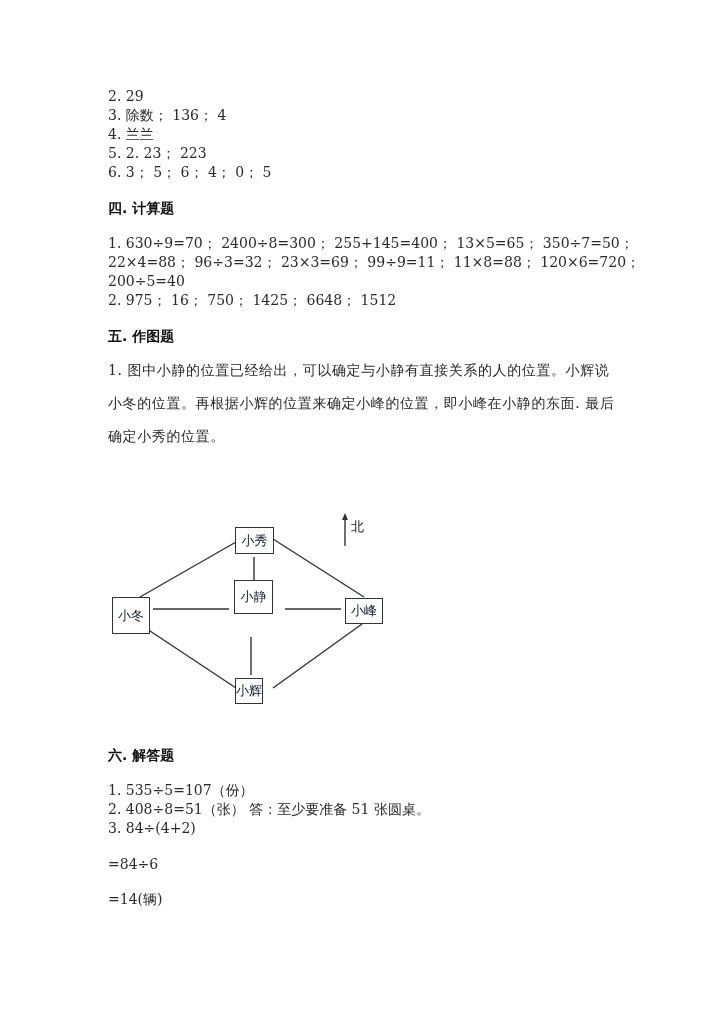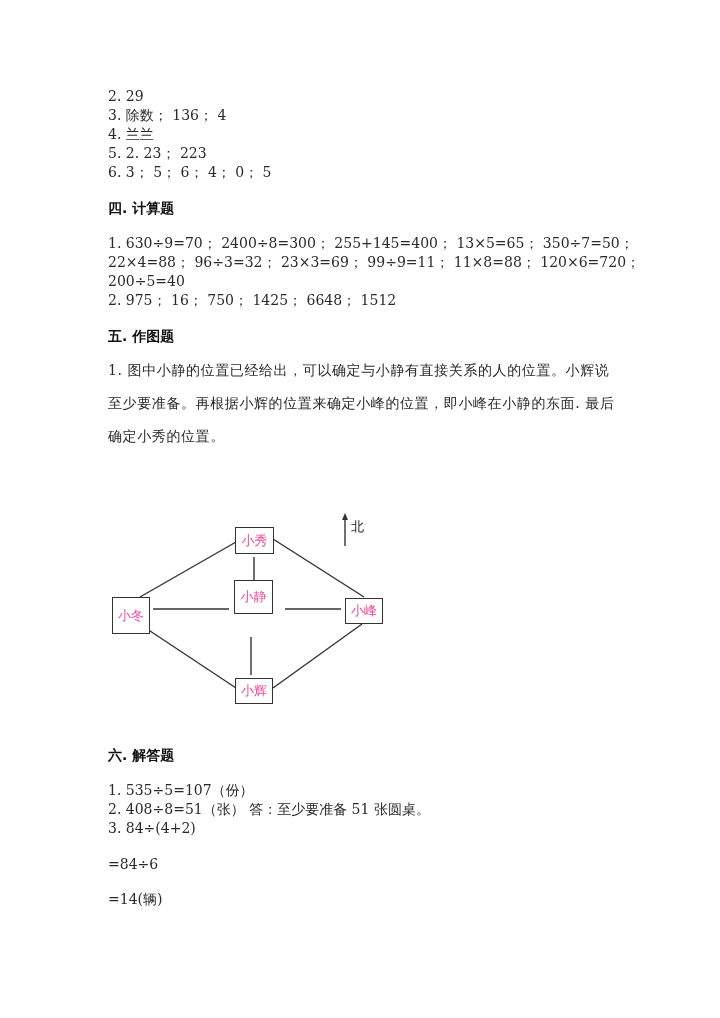--- a/index.html
+++ b/index.html
@@ -54,21 +54,21 @@
       height: 1018px;
       pointer-events: none;
     }
     .node {
       position: absolute;
       box-sizing: border-box;
       border: 1.5px solid #333333;
       background: #ffffff;
       font-family: "DejaVu Sans", "Liberation Sans", sans-serif;
       font-size: 13px;
-      color: #ec4899;
+      color: #0f172a;
       display: flex;
       align-items: center;
       justify-content: center;
       width: 39px;
       height: 27px;
     }
     .north-label {
       position: absolute;
       font-family: "DejaVu Sans", "Liberation Sans", sans-serif;
       font-size: 13px;
@@ -86,21 +86,21 @@
 
 <div class="heading" style="top:198px;">四. 计算题</div>
 <div class="line" style="top:234px;">1. 630÷9=70； 2400÷8=300； 255+145=400； 13×5=65； 350÷7=50；</div>
 <div class="line" style="top:253px;">22×4=88； 96÷3=32； 23×3=69； 99÷9=11； 11×8=88； 120×6=720；</div>
 <div class="line" style="top:272px;">200÷5=40</div>
 <div class="line" style="top:291px;">2. 975； 16； 750； 1425； 6648； 1512</div>
 
 <div class="heading" style="top:326px;">五. 作图题</div>
 <div class="para" style="top:354px;">
   <span class="pl">1. 图中小静的位置已经给出，可以确定与小静有直接关系的人的位置。小辉说</span>
-  <span class="pl">至少要准备。再根据小辉的位置来确定小峰的位置，即小峰在小静的东面. 最后</span>
+  <span class="pl">小冬的位置。再根据小辉的位置来确定小峰的位置，即小峰在小静的东面. 最后</span>
   <span class="pl">确定小秀的位置。</span>
 </div>
 
 <svg class="diagram" width="720" height="1018" viewBox="0 0 720 1018">
 
   <line x1="140" y1="597" x2="236" y2="542" stroke="#333" stroke-width="1.4"></line>
   <line x1="273" y1="539" x2="364" y2="597" stroke="#333" stroke-width="1.4"></line>
   <line x1="138" y1="623" x2="236" y2="688" stroke="#333" stroke-width="1.4"></line>
   <line x1="273" y1="688" x2="362" y2="624" stroke="#333" stroke-width="1.4"></line>
 
@@ -112,20 +112,20 @@
   <line x1="345" y1="518" x2="345" y2="546" stroke="#333" stroke-width="1.4"></line>
   <polygon points="345,513 342,520 348,520" fill="#333"></polygon>
 </svg>
 
 <div class="north-label" style="left:351px; top:518px;">北</div>
 
 <div class="node" style="left:235px; top:527px;">小秀</div>
 <div class="node" style="left:112px; top:597px; width:38px; height:37px;">小冬</div>
 <div class="node" style="left:234px; top:580px; width:39px; height:34px;">小静</div>
 <div class="node" style="left:345px; top:598px; width:38px; height:26px;">小峰</div>
-<div class="node" style="left:235px; top:678px; width:38px; height:26px;">小辉</div>
+<div class="node" style="left:235px; top:678px; width:28px; height:26px;">小辉</div>
 
 <div class="heading" style="top:745px;">六. 解答题</div>
 <div class="line" style="top:781px;">1. 535÷5=107（份）</div>
 <div class="line" style="top:800px;">2. 408÷8=51（张） 答：至少要准备 51 张圆桌。</div>
 <div class="line" style="top:819px;">3. 84÷(4+2)</div>
 <div class="line" style="top:855px;">=84÷6</div>
 <div class="line" style="top:890px;">=14(辆)</div>
 
 </body></html>

